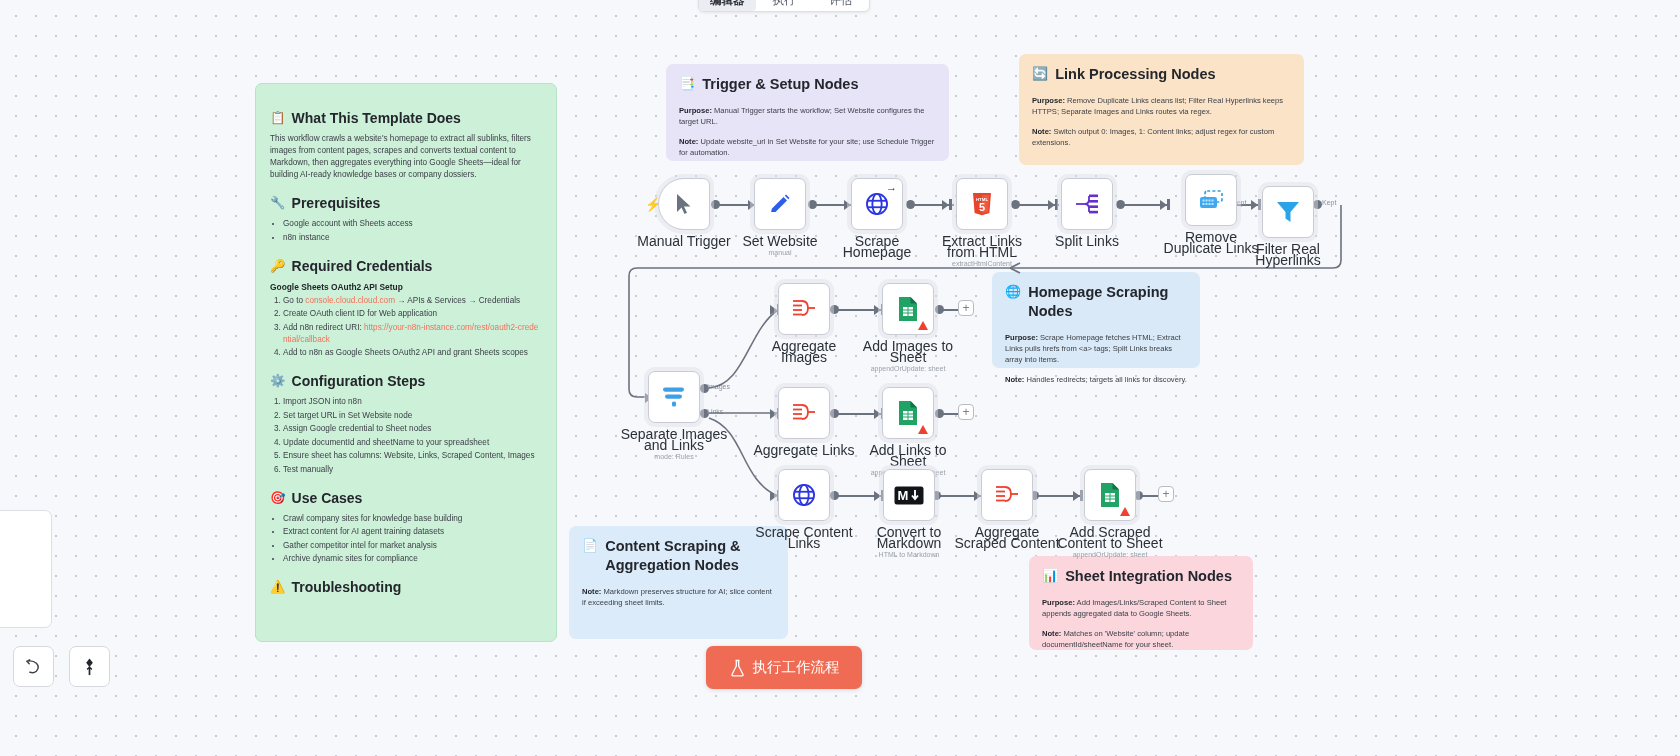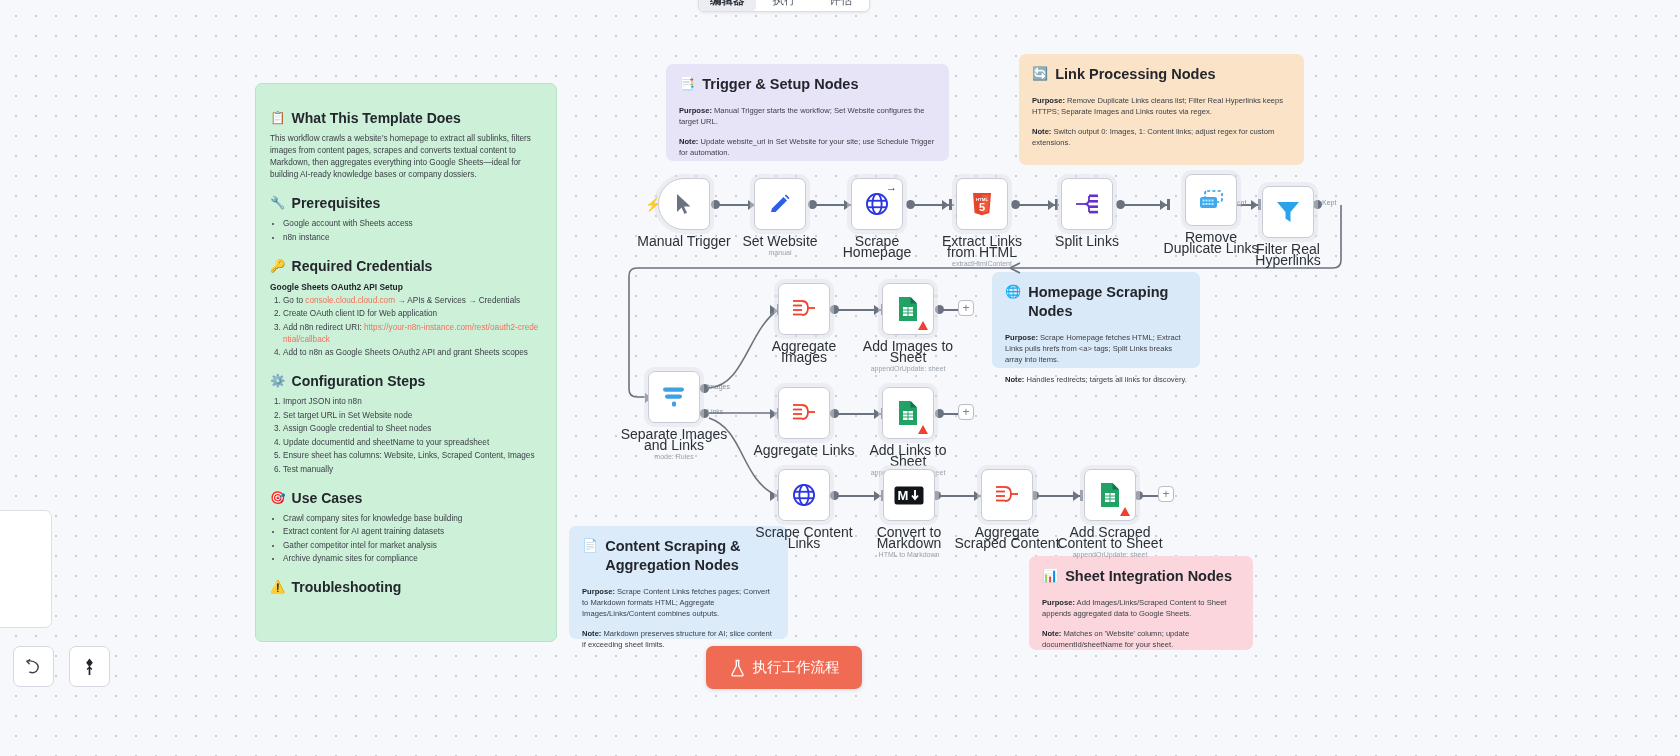--- a/index.html
+++ b/index.html
@@ -242,21 +242,20 @@
     </div>
     <div class="nb"><b>Purpose:</b><span> Scrape Homepage fetches HTML; Extract Links pulls hrefs from &lt;a&gt; tags; Split Links breaks array into items.</span></div>
     <div class="nb"><b>Note:</b><span> Handles redirects; targets all links for discovery.</span></div>
   </div>
 
   <div class="note" id="note-content">
     <div class="nh">
       <span class="emo">📄</span>
       <span>Content Scraping &amp; Aggregation Nodes</span>
     </div>
-    <div class="nb"><b>Purpose:</b><span> Scrape Content Links fetches pages; Convert to Markdown formats HTML; Aggregate Images/Links/Content combines outputs.</span></div>
     <div class="nb"><b>Note:</b><span> Markdown preserves structure for AI; slice content if exceeding sheet limits.</span></div>
   </div>
 
   <div class="note" id="note-sheet">
     <div class="nh">
       <span class="emo">📊</span>
       <span>Sheet Integration Nodes</span>
     </div>
     <div class="nb"><b>Purpose:</b><span> Add Images/Links/Scraped Content to Sheet appends aggregated data to Google Sheets.</span></div>
     <div class="nb"><b>Note:</b><span> Matches on 'Website' column; update documentId/sheetName for your sheet.</span></div>

